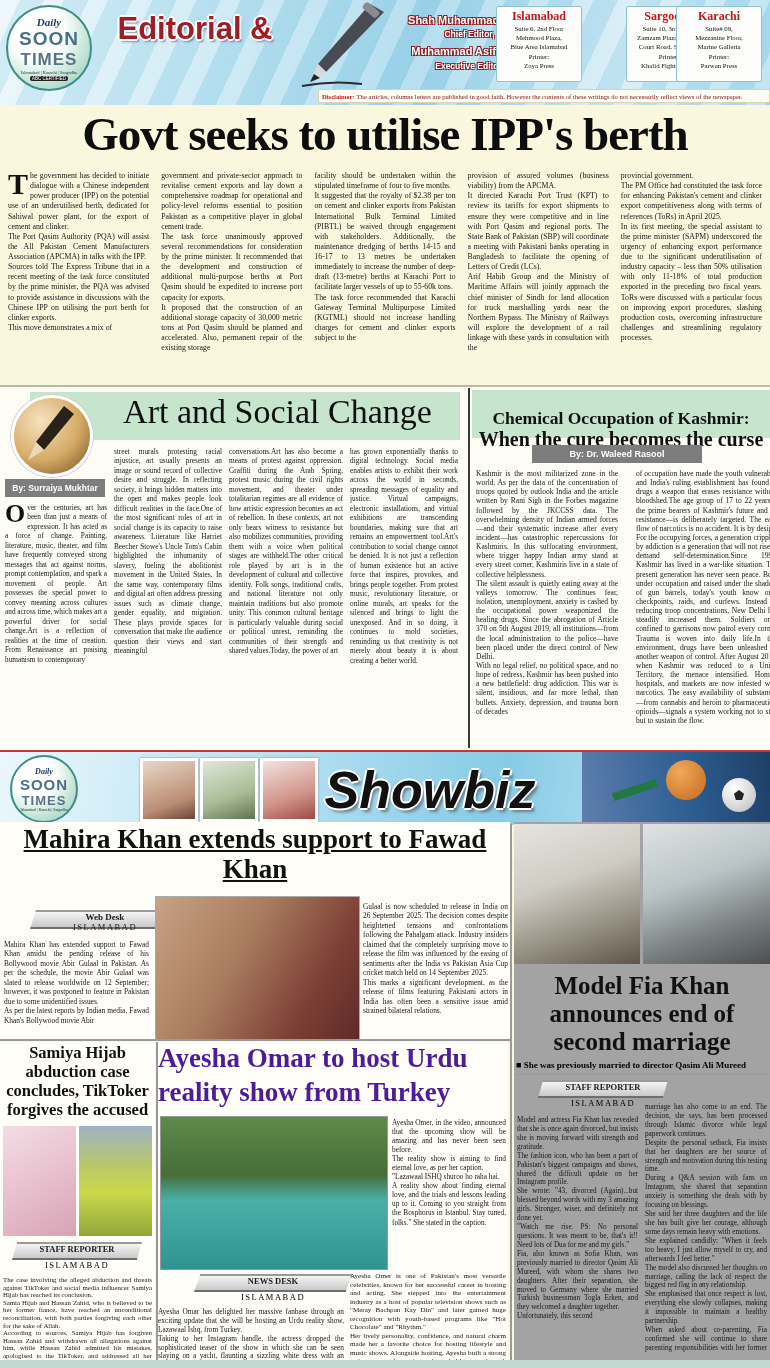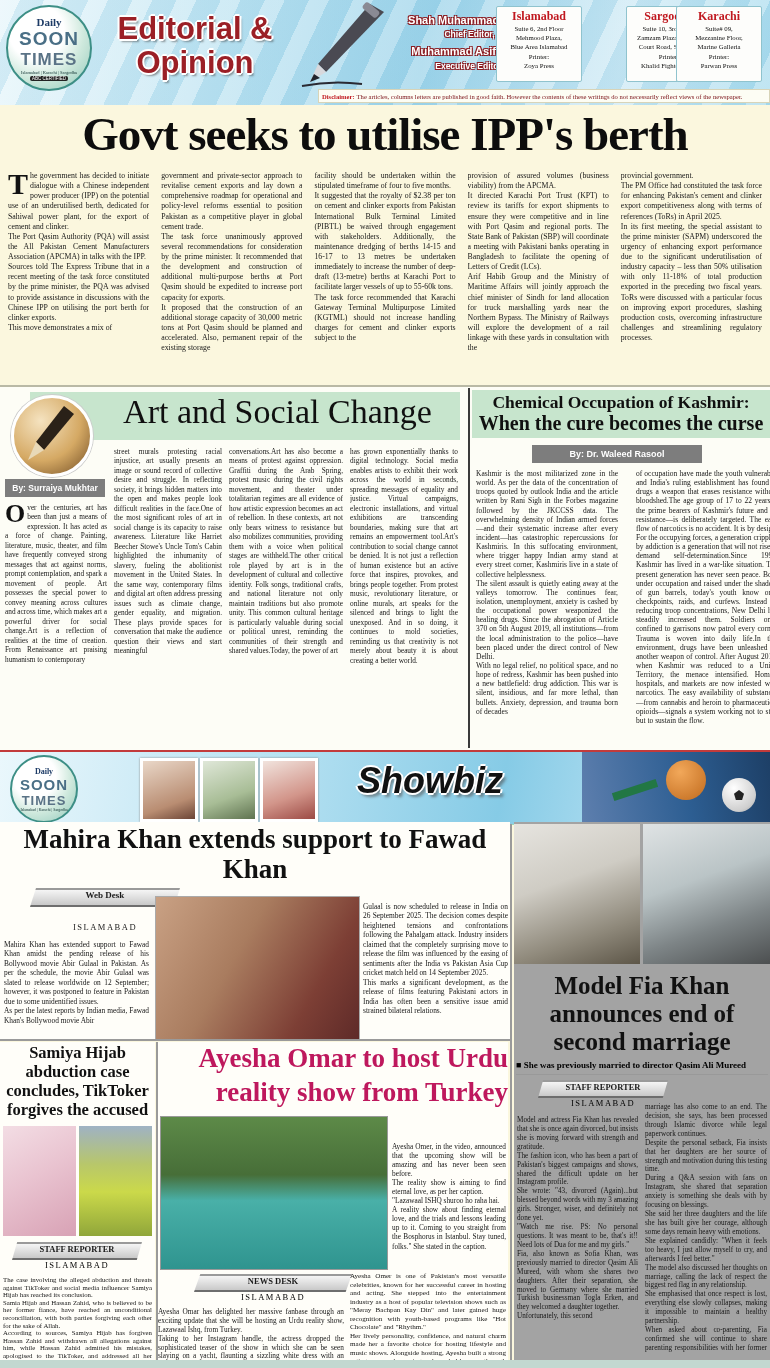--- a/index.html
+++ b/index.html
@@ -4,21 +4,21 @@
 <style>
   html,body{margin:0;padding:0;}
   .page{position:relative;width:770px;height:1368px;background:#fbf7de;overflow:hidden;font-family:"Liberation Serif",serif;}
   
   .hdr{position:absolute;left:0;top:0;width:770px;height:105px;
        background:linear-gradient(104deg,#e8f6fb 0%,#bfe4f2 30%,#9ed4ea 55%,#cfeaf5 80%,#aadcee 100%);}
   .hdr-swoosh{position:absolute;inset:0;background:
        repeating-linear-gradient(115deg,rgba(255,255,255,.25) 0 18px,rgba(120,190,220,.18) 18px 40px);}
   .logo{position:absolute;border-radius:50%;background:radial-gradient(circle at 35% 30%,#ffffff 0 35%,#cfe9dd 60%,#8fc7b9 100%);
         border:2px solid #3d8f86;display:flex;flex-direction:column;align-items:center;justify-content:center;text-align:center;}
-  .logo .daily{font-weight:bold;color:#1d3b66;}
+  .logo .daily{font-style:italic;font-weight:bold;color:#1d3b66;}
   .logo .soon{font-family:"Liberation Sans",sans-serif;font-weight:bold;color:#4a6f86;letter-spacing:1px;}
   .logo .times{font-family:"Liberation Sans",sans-serif;font-weight:bold;color:#5a7386;letter-spacing:1px;}
   .logo .cities{color:#133;}
   .logo .cert{background:#222;color:#fff;font-family:"Liberation Sans",sans-serif;border-radius:2px;padding:0 2px;}
   .hdr-logo{left:6px;top:5px;width:82px;height:82px;}
   .hdr-logo .daily{font-size:11px;} .hdr-logo .soon{font-size:19px;} .hdr-logo .times{font-size:17px;}
   .hdr-logo .cities{font-size:4.5px;} .hdr-logo .cert{font-size:4.5px;margin-top:1px;}
   .ed-title{position:absolute;left:95px;top:12px;width:200px;text-align:center;
             font-family:"Liberation Sans",sans-serif;font-weight:bold;color:#9b1f26;line-height:1.1;
             text-shadow:-2px 0 #fff,2px 0 #fff,0 -2px #fff,0 2px #fff,-1px -1px #fff,1px 1px #fff,2px 3px 2px rgba(60,60,60,.5);}
@@ -55,49 +55,49 @@
   .art-title{position:absolute;left:95px;top:6px;width:365px;text-align:center;font-size:34px;color:#101010;}
   .art-pic{position:absolute;left:11px;top:8px;width:76px;height:76px;border-radius:50%;
            background:radial-gradient(circle at 35% 30%,#f5e3c0,#d5a964 55%,#6e4a22 100%);border:3px solid #fff;box-shadow:0 0 0 1px #ccc;}
   .art-byline{position:absolute;left:5px;top:92px;width:100px;height:18px;font-size:8.5px;}
   .art .c1{position:absolute;left:5px;top:116px;width:102px;height:242px;font-size:7.3px;line-height:1.3;}
   .art .c2{position:absolute;left:114px;top:60px;width:108px;height:298px;font-size:7.3px;line-height:1.3;}
   .art .c3{position:absolute;left:229px;top:60px;width:114px;height:298px;font-size:7.3px;line-height:1.3;}
   .art .c4{position:absolute;left:350px;top:60px;width:108px;height:298px;font-size:7.3px;line-height:1.3;}
   .kash{position:absolute;left:472px;top:0;width:298px;height:365px;}
   .kash-band{position:absolute;left:0;top:3px;width:298px;height:48px;background:#c7e5cd;text-align:center;font-weight:bold;color:#101010;}
-  .kash-band .t1{font-size:17.5px;line-height:1.15;padding-top:2px;}
+  .kash-band .t1{font-size:17.5px;line-height:1.15;padding-top:18px;}
   .kash-band .t2{font-size:20px;line-height:1.1;}
   .kash-byline{position:absolute;left:60px;top:58px;width:170px;height:18px;font-size:9px;}
   .kash .c1{position:absolute;left:4px;top:82px;width:142px;height:278px;font-size:7.5px;line-height:1.22;}
   .kash .c2{position:absolute;left:152px;top:82px;width:142px;height:278px;font-size:7.5px;line-height:1.22;margin-left:12px;}
   
   .sb{position:absolute;left:0;top:750px;width:770px;height:72px;
       background:linear-gradient(100deg,#eaf7fc 0%,#b8e2f2 35%,#86cbe6 65%,#d8effa 100%);
       border-top:2px solid #c23b3b;border-bottom:1px solid #9db;}
   .sb-logo{left:10px;top:3px;width:64px;height:64px;}
   .sb-logo .daily{font-size:8px;} .sb-logo .soon{font-size:15px;} .sb-logo .times{font-size:13px;}
   .sb-logo .cities{font-size:3.8px;}
   .sb-photo{position:absolute;top:6px;width:52px;height:58px;border:3px solid #fff;box-shadow:0 0 2px #888;}
   .sb-title{position:absolute;left:320px;top:8px;width:220px;text-align:center;font-family:"Liberation Sans",sans-serif;
-      font-weight:bold;font-style:italic;font-size:36px;color:#111;
+      font-weight:bold;font-style:italic;font-size:52px;color:#111;
       text-shadow:-2px 0 #fff,2px 0 #fff,0 -2px #fff,0 2px #fff,3px 4px 3px rgba(80,80,80,.6);}
   .sb-collage{position:absolute;right:0;top:0;width:188px;height:72px;
       background:linear-gradient(80deg,#5e7fae,#2d5e92 55%,#1d3f66);overflow:hidden;}
   .ball1{position:absolute;left:84px;top:8px;width:40px;height:40px;border-radius:50%;
       background:radial-gradient(circle at 35% 30%,#f0a followed,#d9822b);background:radial-gradient(circle at 35% 30%,#f2a85a,#c06a1d);}
   .ball2{position:absolute;left:140px;top:26px;width:34px;height:34px;border-radius:50%;
       background:radial-gradient(circle at 35% 30%,#ffffff,#cfcfcf 70%,#9a9a9a);}
   .ball2 .spot{position:absolute;left:12px;top:12px;width:10px;height:10px;background:#222;
       clip-path:polygon(50% 0,100% 38%,81% 100%,19% 100%,0 38%);}
   .racket{position:absolute;left:30px;top:34px;width:46px;height:8px;background:#274; transform:rotate(-18deg);}
   
   .mah{position:absolute;left:0;top:822px;width:510px;height:218px;background:#fffef9;}
-  .mah-head{position:absolute;left:0;top:2px;width:510px;text-align:center;font-weight:bold;font-size:27px;line-height:1.12;color:#111;}
-  .mah-badge{position:absolute;left:30px;top:66px;width:150px;height:15px;font-size:9px;}
+  .mah-head{position:absolute;left:0;top:2px;width:510px;text-align:center;font-weight:bold;font-size:27px;line-height:1.12;color:#111;text-decoration:underline;}
+  .mah-badge{position:absolute;left:30px;top:88px;width:150px;height:15px;font-size:9px;}
   .mah-date{position:absolute;left:30px;top:100px;width:150px;font-size:8.5px;}
   .mah .c1{position:absolute;left:4px;top:118px;width:145px;height:98px;font-size:7.4px;line-height:1.28;}
   .mah-photo{position:absolute;left:155px;top:74px;width:203px;height:142px;border:1px solid #aaa;
       background:linear-gradient(120deg,#c9a184 0%,#a97c5f 40%,#7d3f35 75%,#5e2a28 100%);}
   .mah .c2{position:absolute;left:363px;top:80px;width:145px;height:136px;font-size:7.4px;line-height:1.28;}
   .hsep1{position:absolute;left:0;top:1039px;width:510px;height:2px;background:#9a9a9a;}
   .vsep2{position:absolute;left:510px;top:824px;width:2px;height:540px;background:#9a9a9a;}
   .vsep3{position:absolute;left:156px;top:1042px;width:2px;height:322px;background:#9a9a9a;}
   
   .fia{position:absolute;left:514px;top:822px;width:300px;height:546px;background:#a3a3a3;}
@@ -116,24 +116,24 @@
   .sam-head{position:absolute;left:0;top:2px;width:155px;text-align:center;font-weight:bold;font-size:16.5px;line-height:1.15;color:#111;}
   .sam-p1{position:absolute;left:3px;top:84px;width:73px;height:110px;
       background:linear-gradient(150deg,#f3dde4 0%,#e9c3d0 45%,#d8a2b5 100%);}
   .sam-p2{position:absolute;left:79px;top:84px;width:73px;height:110px;
       background:linear-gradient(180deg,#9fb2c4 0%,#b8c76a 35%,#cbd94a 60%,#90a63a 100%);}
   .sam-badge{position:absolute;left:12px;top:200px;width:130px;height:14px;font-size:8.5px;}
   .sam-date{position:absolute;left:12px;top:218px;width:130px;font-size:8.5px;text-align:center;letter-spacing:1.5px;}
   .sam-body{position:absolute;left:3px;top:234px;width:149px;height:86px;font-size:6.8px;line-height:1.12;}
   
   .aye{position:absolute;left:158px;top:1042px;width:350px;height:322px;background:#fffef9;}
-  .aye-head{position:absolute;left:0;top:0px;width:350px;text-align:right;font-weight:bold;font-size:27px;line-height:1.25;color:#be185d;}
+  .aye-head{position:absolute;left:0;top:0px;width:350px;text-align:left;font-weight:bold;font-size:27px;line-height:1.25;color:#4c1d95;}
   .aye-photo{position:absolute;left:2px;top:74px;width:226px;height:152px;border:1px solid #999;
       background:linear-gradient(180deg,#5d8a48 0%,#476e38 38%,#49b0a8 55%,#2f948f 100%);}
-  .aye .cr{position:absolute;left:234px;top:76px;width:114px;height:152px;font-size:7.3px;line-height:1.24;margin-top:24px;}
+  .aye .cr{position:absolute;left:234px;top:76px;width:114px;height:152px;font-size:7.3px;line-height:1.24;}
   .aye-badge{position:absolute;left:36px;top:232px;width:158px;height:14px;font-size:8.5px;}
   .aye-date{position:absolute;left:36px;top:250px;width:158px;font-size:8.5px;text-align:center;letter-spacing:1.5px;}
   .aye .cl{position:absolute;left:0px;top:266px;width:186px;height:56px;font-size:7.3px;line-height:1.22;}
   .aye .cr2{position:absolute;left:192px;top:230px;width:156px;height:92px;font-size:7.1px;line-height:1.2;}
   .foot{position:absolute;left:0;top:1360px;width:770px;height:8px;background:#c2d8d0;}
 </style>
 </head>
 <body>
 
 <div class="page">
@@ -142,21 +142,20 @@
     <div class="hdr-swoosh"></div>
     <div class="logo hdr-logo">
       <div class="daily">Daily</div>
       <div class="soon">SOON</div>
       <div class="times">TIMES</div>
       <div class="cities">Islamabad | Karachi | Sargodha</div>
       <div class="cert">ABC CERTIFIED</div>
     </div>
     <div class="ed-title">
       <div class="l1">Editorial &amp;</div>
-      <div class="l2">Opinion</div>
     </div>
     <svg class="hdr-pen" width="108" height="88" viewBox="0 0 108 88">
       <polygon points="78,2 92,10 34,70 26,62" fill="#4a4a52"></polygon>
       <polygon points="34,70 26,62 18,80" fill="#d8d8dc"></polygon>
       <polygon points="18,80 22,72 28,76" fill="#22222a"></polygon>
       <rect x="70" y="4" width="18" height="8" rx="3" transform="rotate(40 79 8)" fill="#8a8a94"></rect>
       <path d="M10 84 Q40 78 70 82" stroke="#2a2a33" stroke-width="2" fill="none"></path>
     </svg>
     <div class="editors">
       <div class="ed-name">Shah Muhammad Awan</div>

